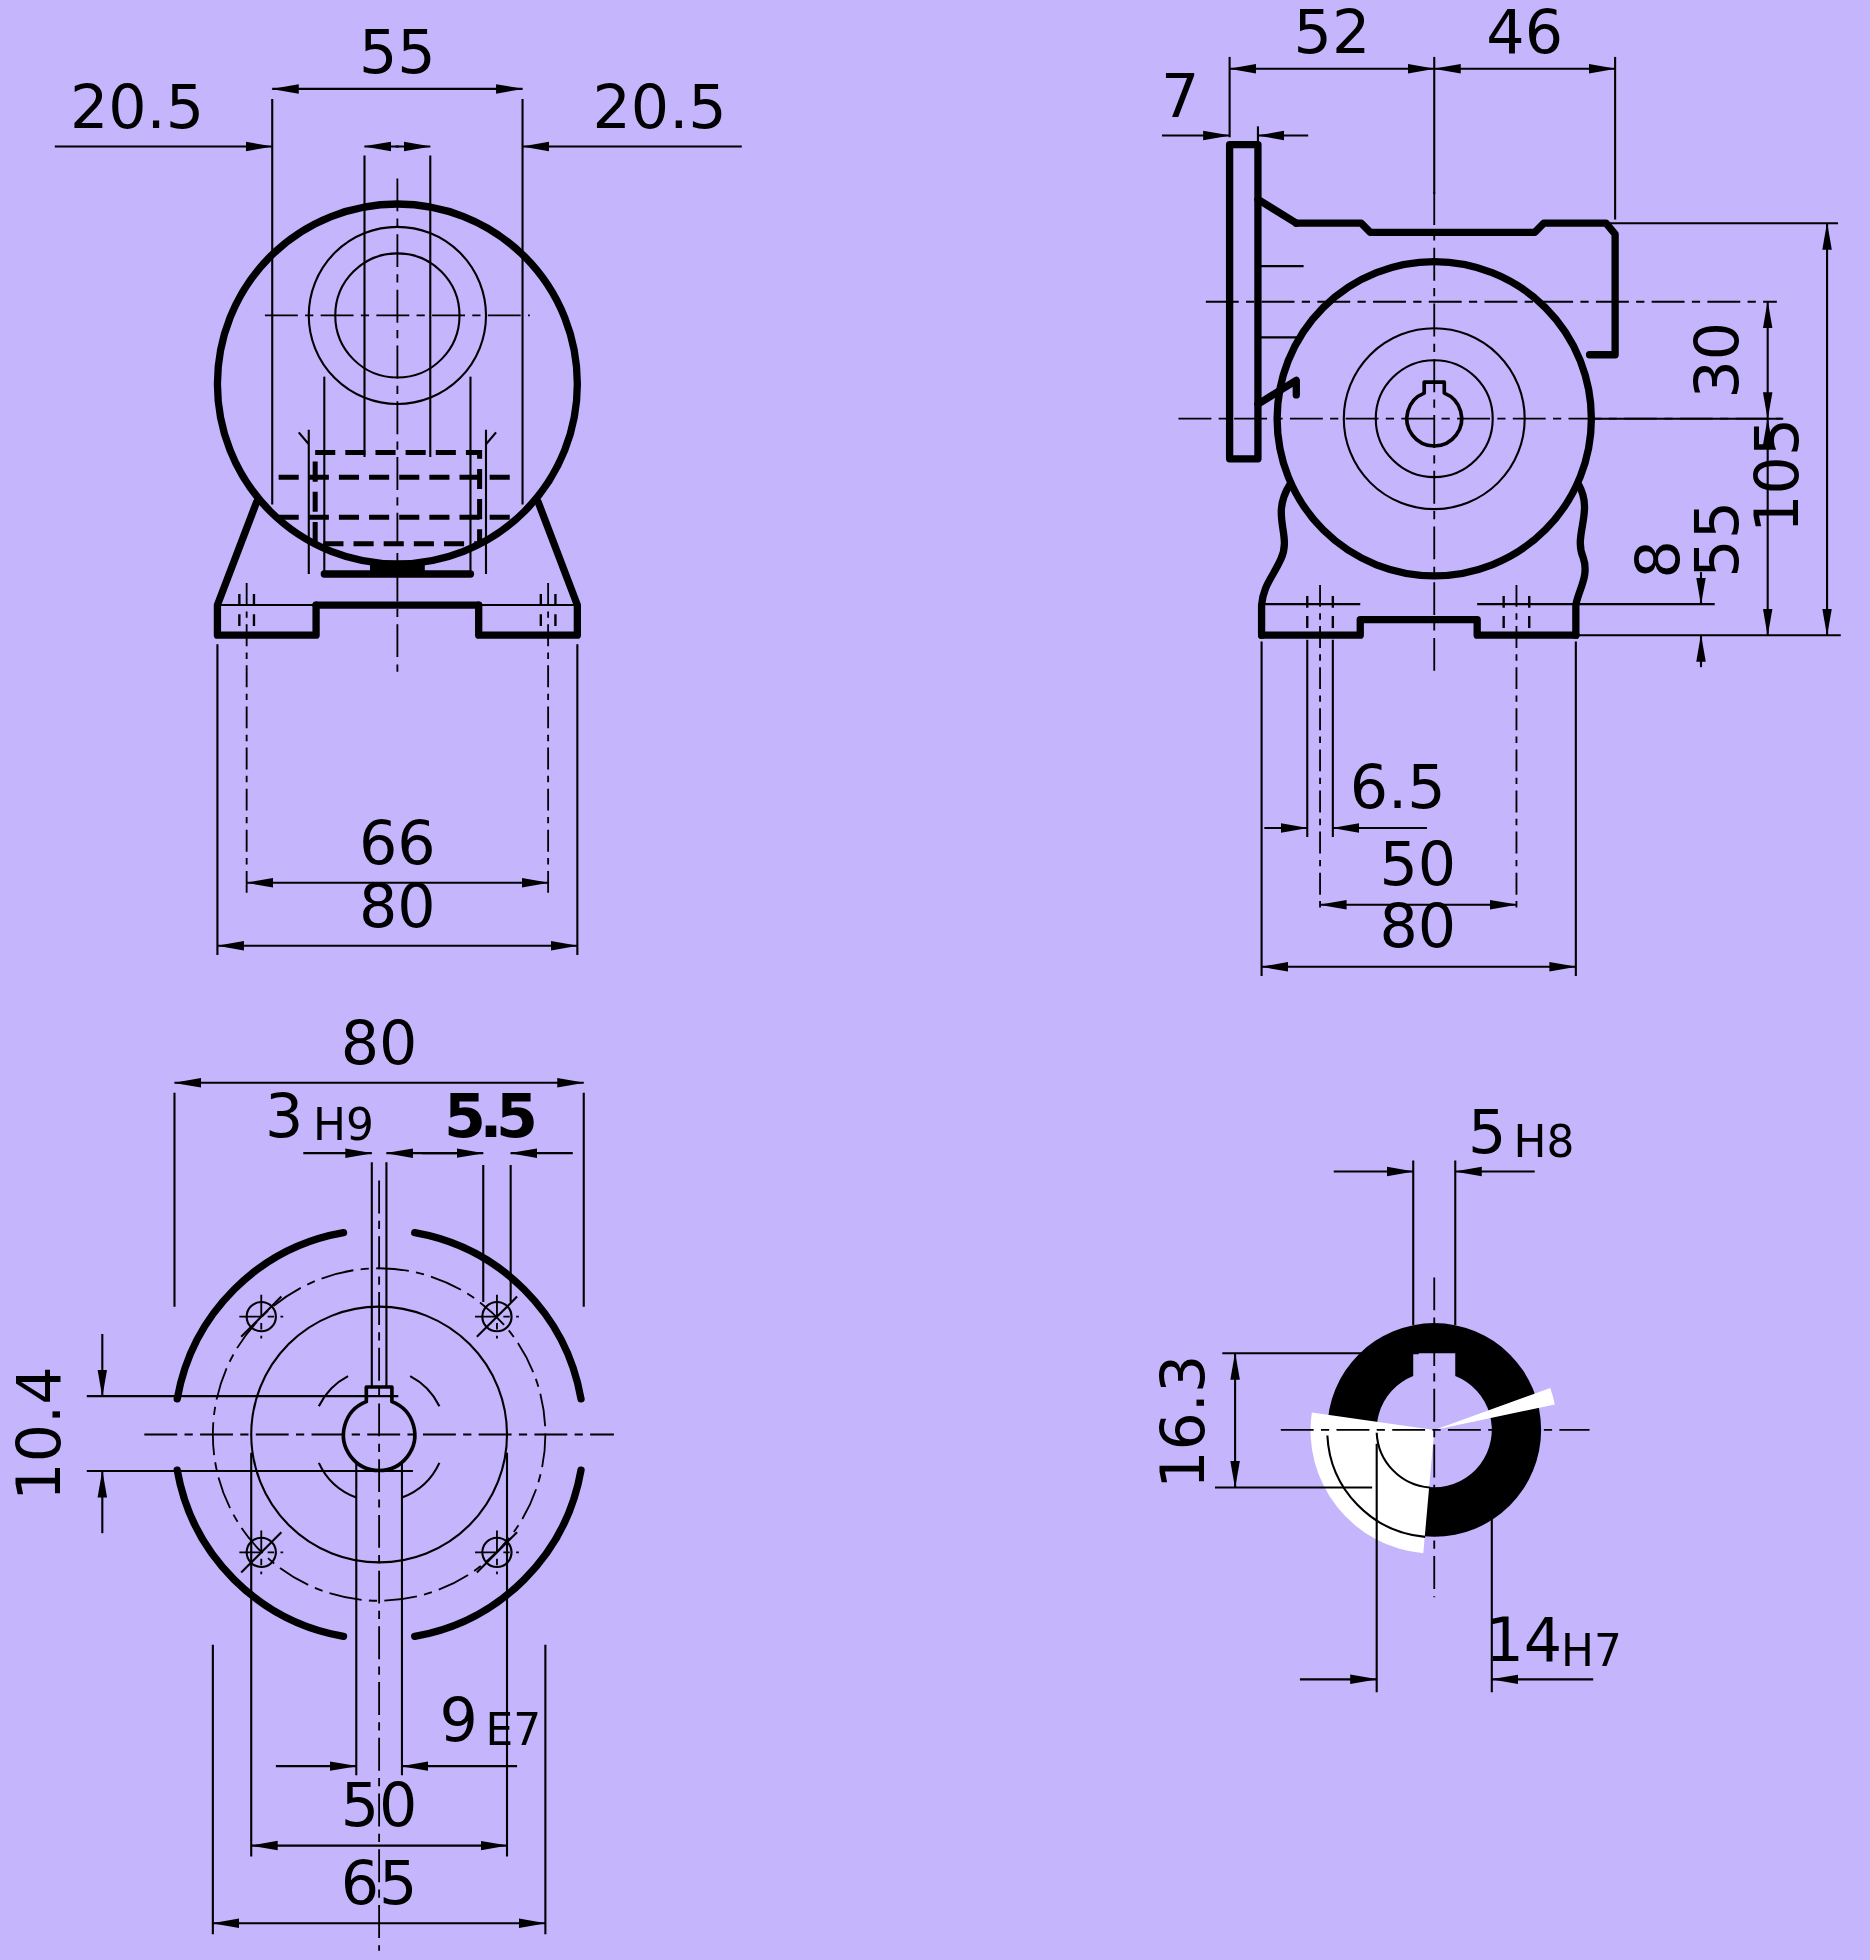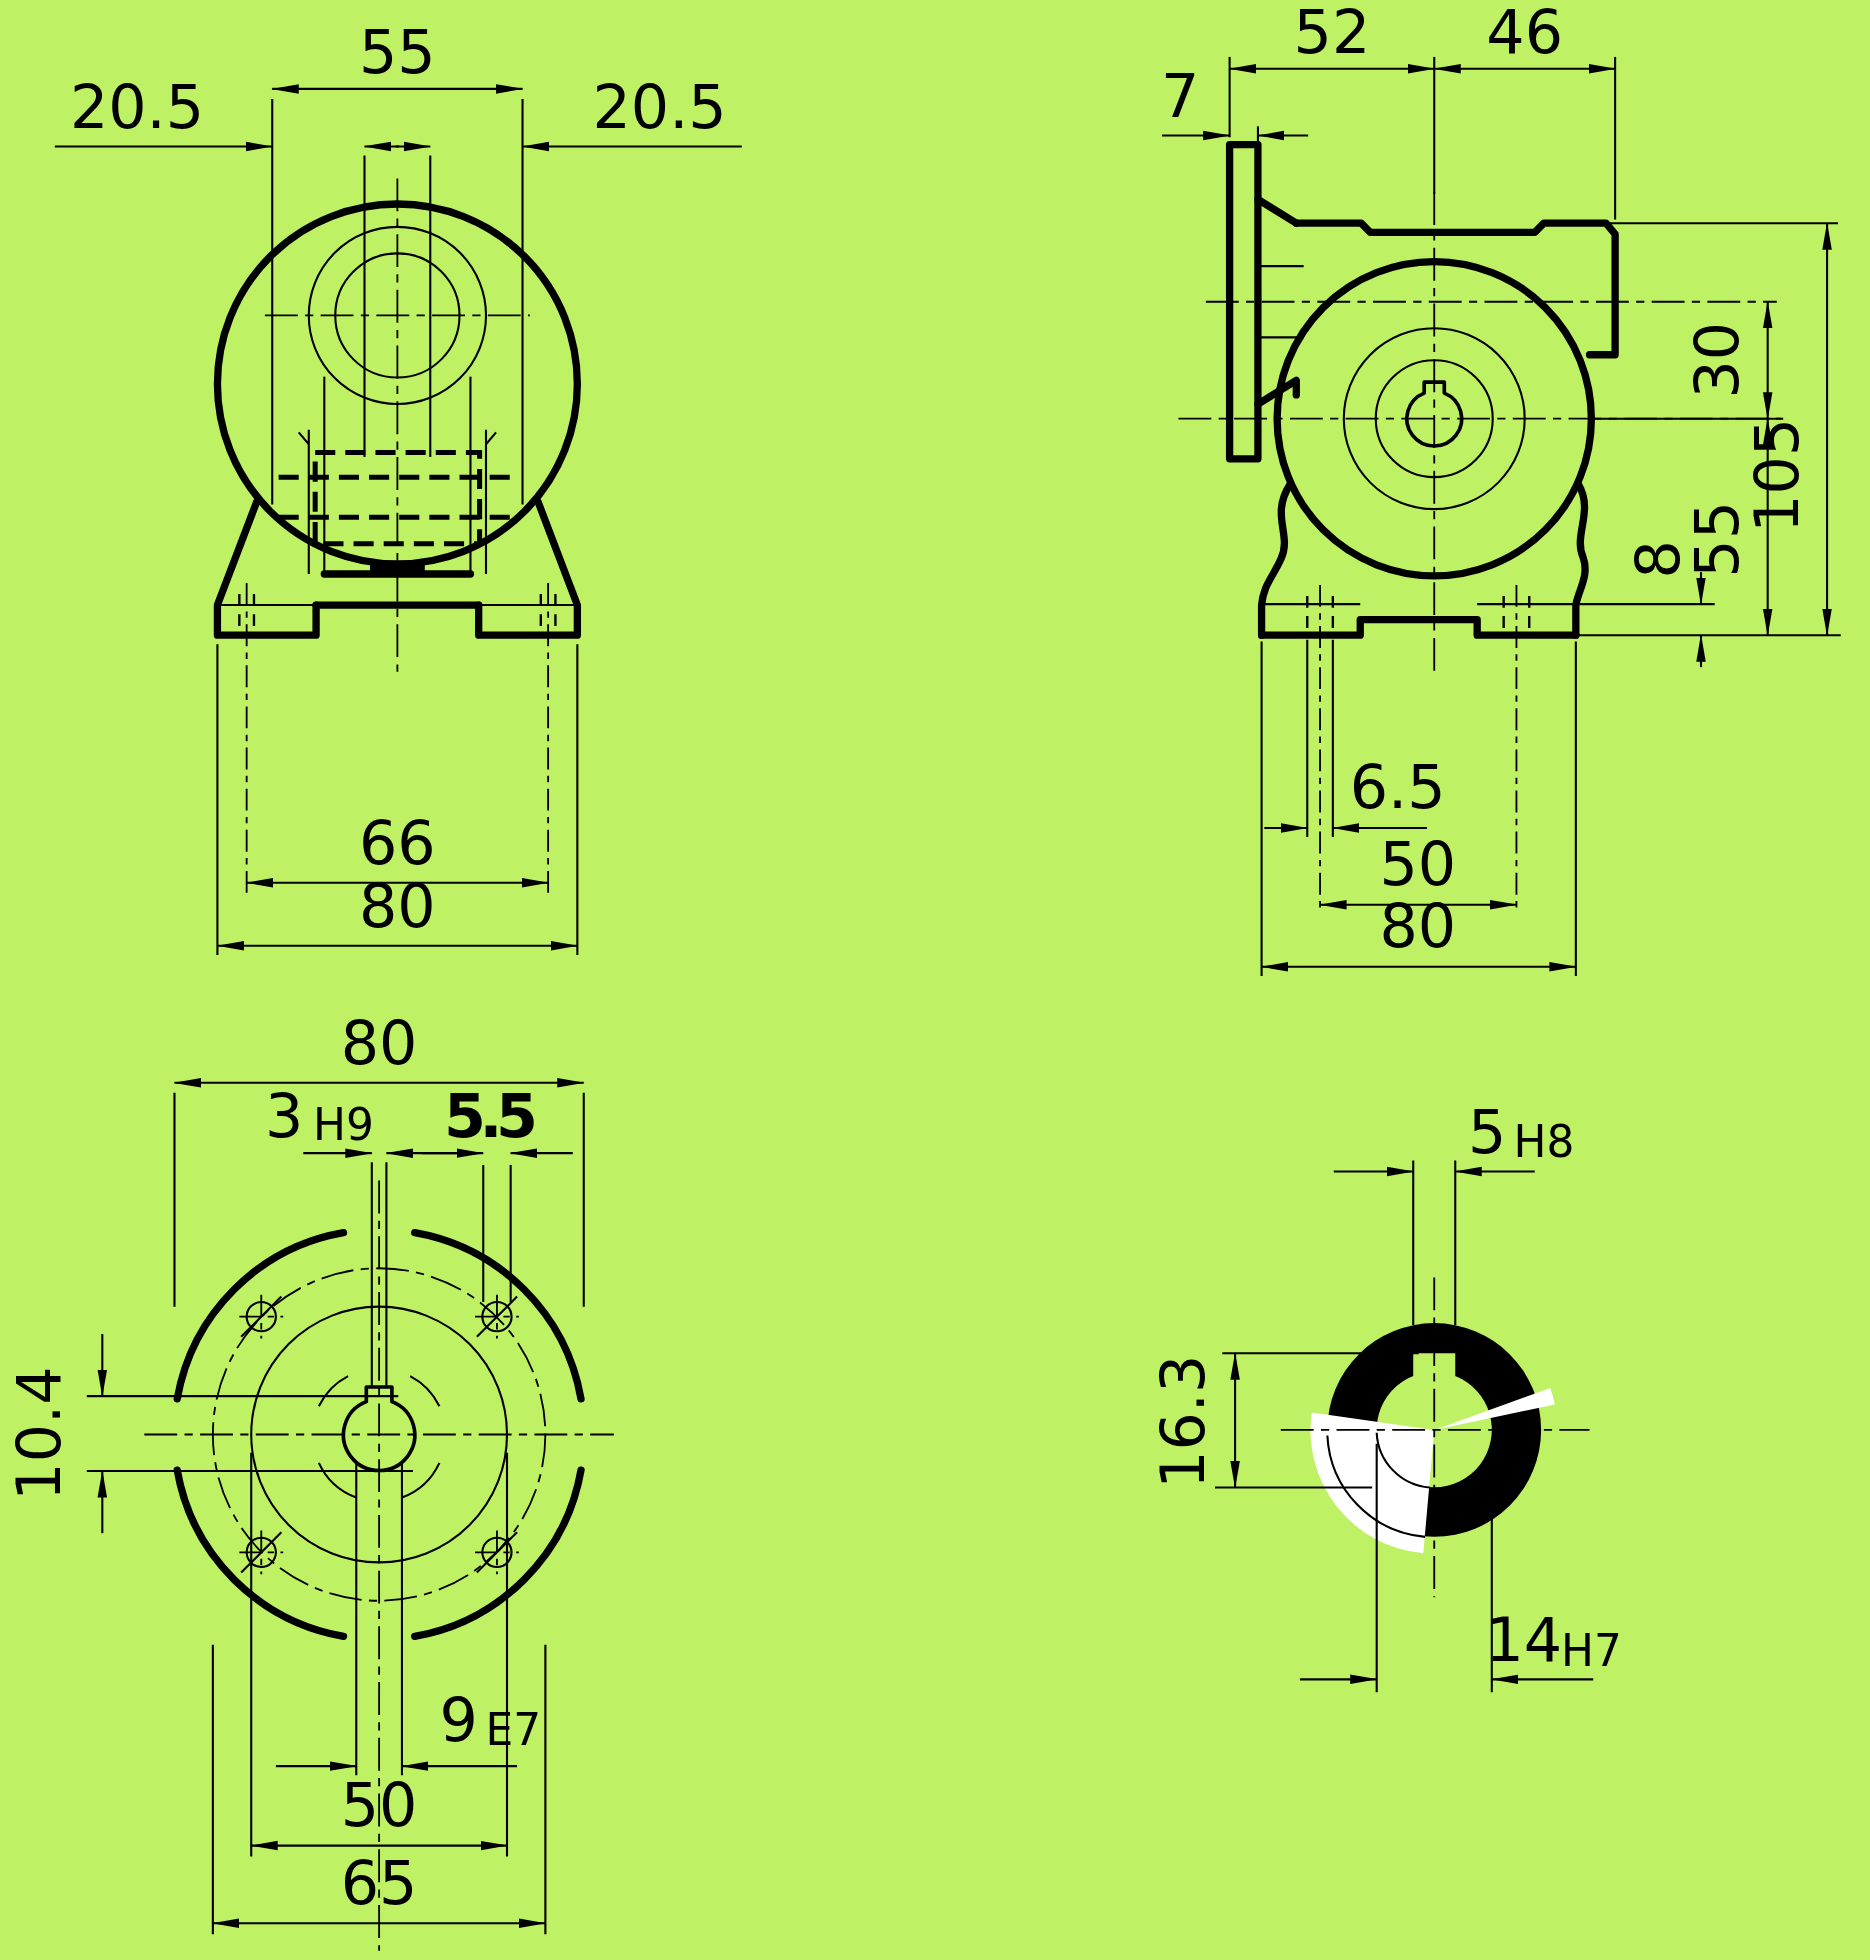--- a/index.html
+++ b/index.html
@@ -1,16 +1,16 @@
 <!DOCTYPE html>
 <html style="font-size:14.6px"><head>
 <meta charset="utf-8">
 <style>
   html,body{margin:0;padding:0;background:#fff}
-  #stage{width:1870px;height:1961px;background:#bef264;position:relative;overflow:hidden}
+  #stage{width:1870px;height:1961px;background:#c4b5fd;position:relative;overflow:hidden}
   svg{display:block}
   .thk{stroke:#000;stroke-width:8;fill:none;stroke-linecap:round;stroke-linejoin:round}
   .md {stroke:#000;stroke-width:4;fill:none;stroke-linecap:round;stroke-linejoin:round}
   .tn {stroke:#000;stroke-width:2.3;fill:none}
   .cl {stroke:#000;stroke-width:2;fill:none;stroke-dasharray:36 8 9 8}
   .cl2{stroke:#000;stroke-width:2;fill:none;stroke-dasharray:24 7 7 7}
   .hd {stroke:#000;stroke-width:5.5;fill:none;stroke-dasharray:22 11}
   .hde{stroke:#000;stroke-width:2.6;fill:none;stroke-dasharray:13 9}
   .dl {stroke:#000;stroke-width:2.3;fill:none;marker-start:url(#ah);marker-end:url(#ah)}
   .de {stroke:#000;stroke-width:2.3;fill:none;marker-end:url(#ah)}

